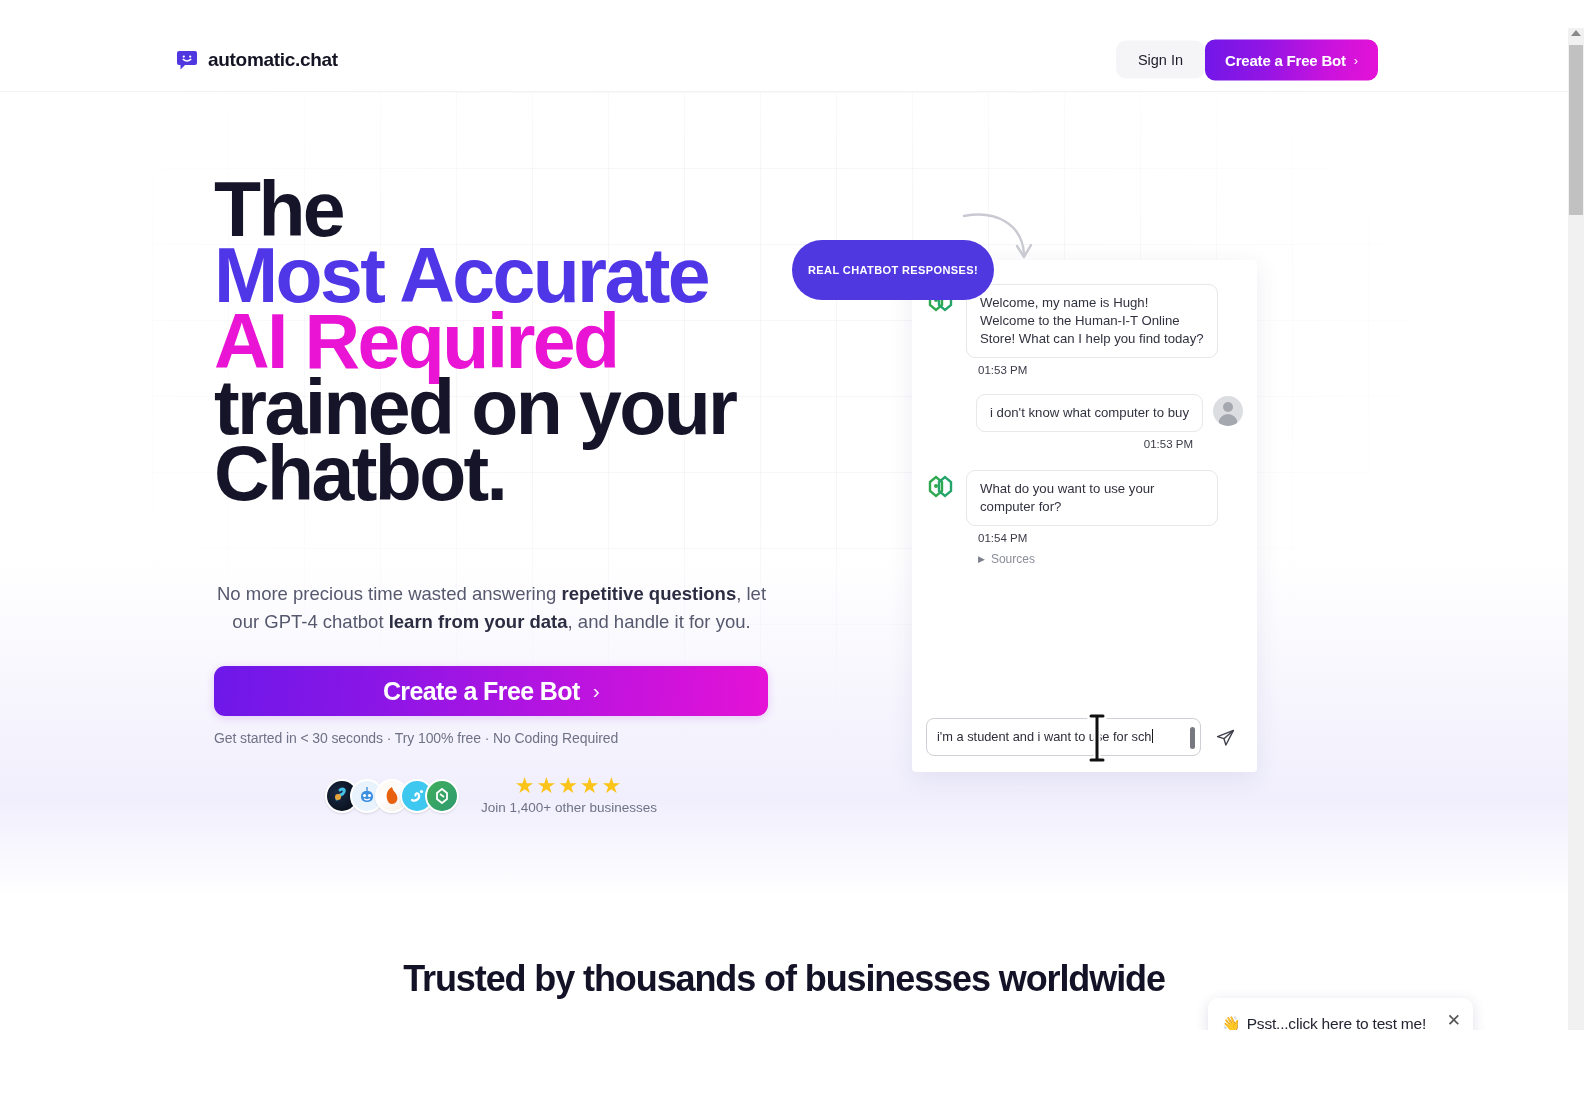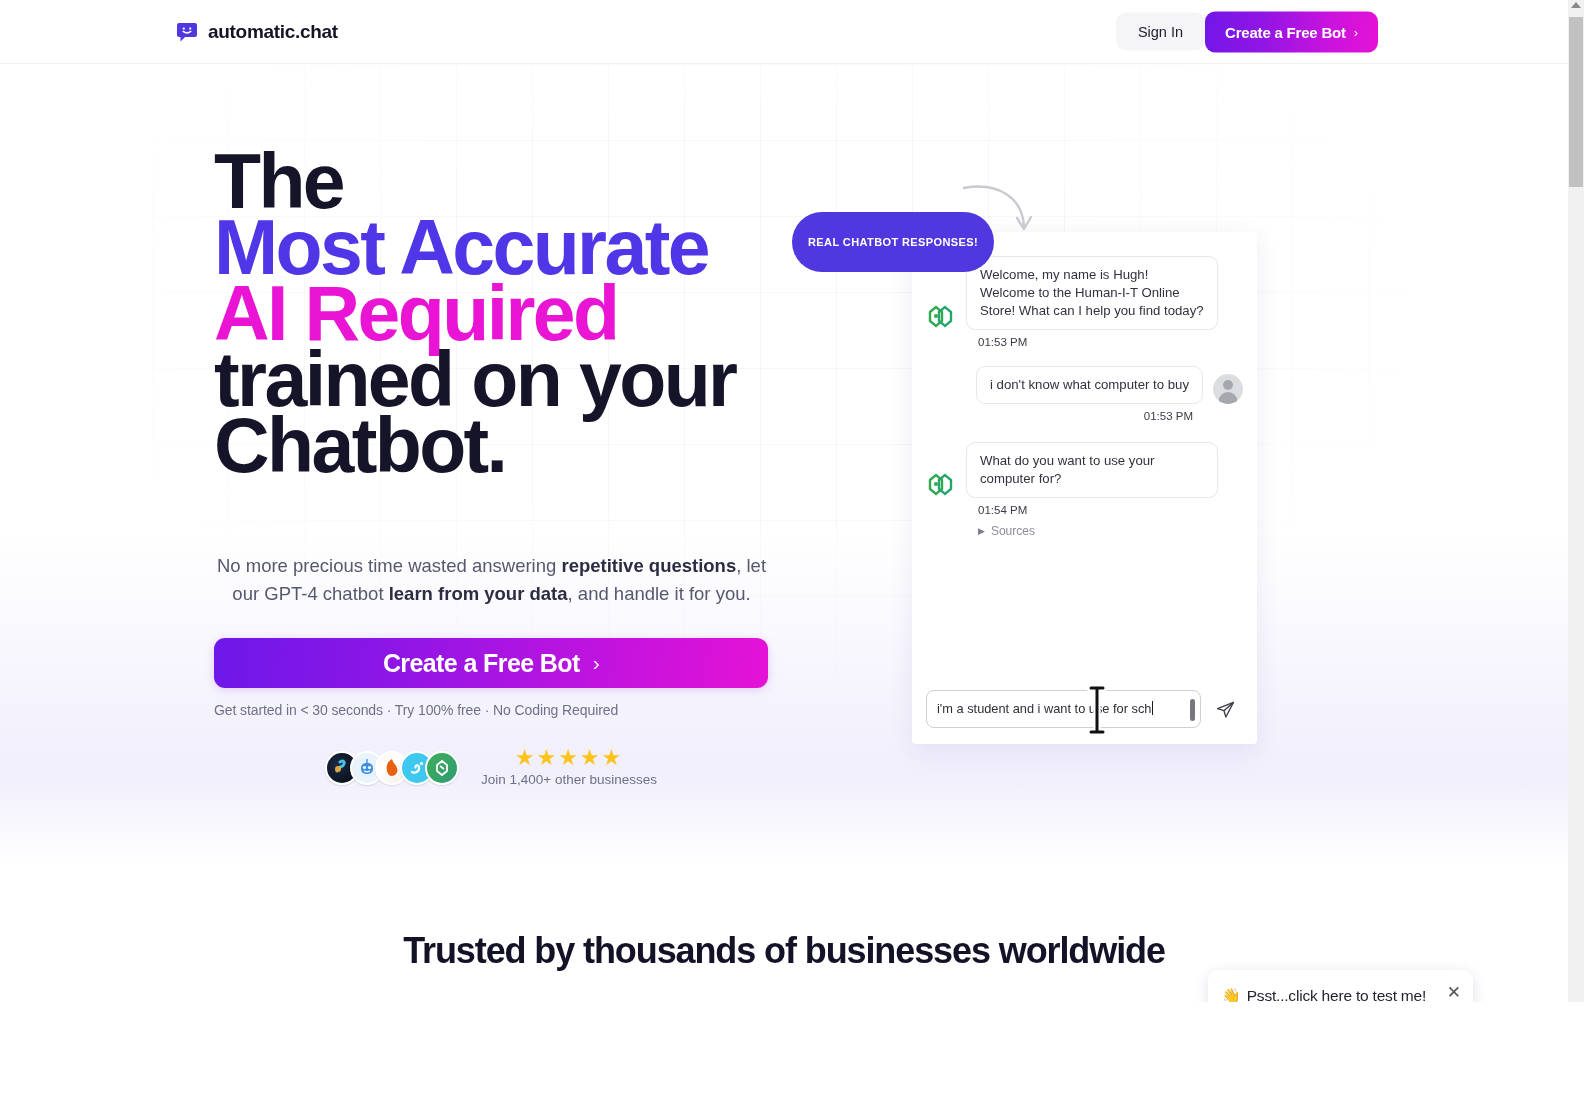--- a/index.html
+++ b/index.html
@@ -7,20 +7,21 @@
     width: 1584px; height: 1105px;
     font-family: "Liberation Sans", sans-serif;
     background: #ffffff;
     overflow: hidden;
   }
   .page {
     position: relative;
     width: 1584px; height: 1002px;
     background: #ffffff;
     overflow: hidden;
+    margin-top: 28px;
   }
 
   
   .header {
     position: absolute; top: 0; left: 0;
     width: 1568px; height: 64px;
     background: #ffffff;
     display: flex; align-items: center;
     border-bottom: 1px solid #f2f2f5;
     z-index: 40;
@@ -153,21 +154,21 @@
     position: absolute; left: 912px; top: 168px;
     width: 345px; height: 512px;
     background: #ffffff;
     border-radius: 4px;
     box-shadow: 0 6px 26px rgba(60,50,120,0.09);
     z-index: 10;
     display: flex; flex-direction: column;
   }
   .chat-body { flex: 1; padding: 24px 14px 0 14px; overflow: hidden; }
 
-  .msg-row { display: flex; align-items: flex-end; gap: 10px; }
+  .msg-row { display: flex; align-items: flex-start; gap: 10px; }
   .msg-row.user { justify-content: flex-end; }
   .bot-logo { width: 30px; height: 26px; flex: 0 0 30px; margin-top: 4px; }
   .bubble {
     border: 1px solid #e7e7ec; border-radius: 9px;
     background: #fff; padding: 9px 13px;
     font-size: 13.2px; line-height: 18px; color: #31323f;
     max-width: 252px;
   }
   .bubble.user { max-width: 232px; }
   .ts { font-size: 11.5px; color: #3a3b47; margin: 6px 0 0 52px; }

